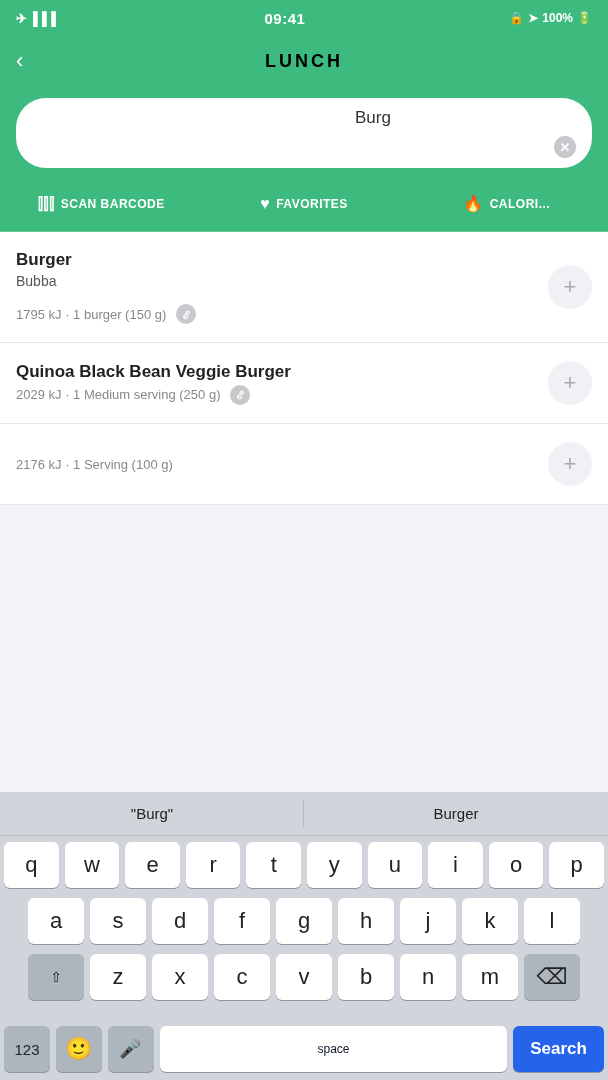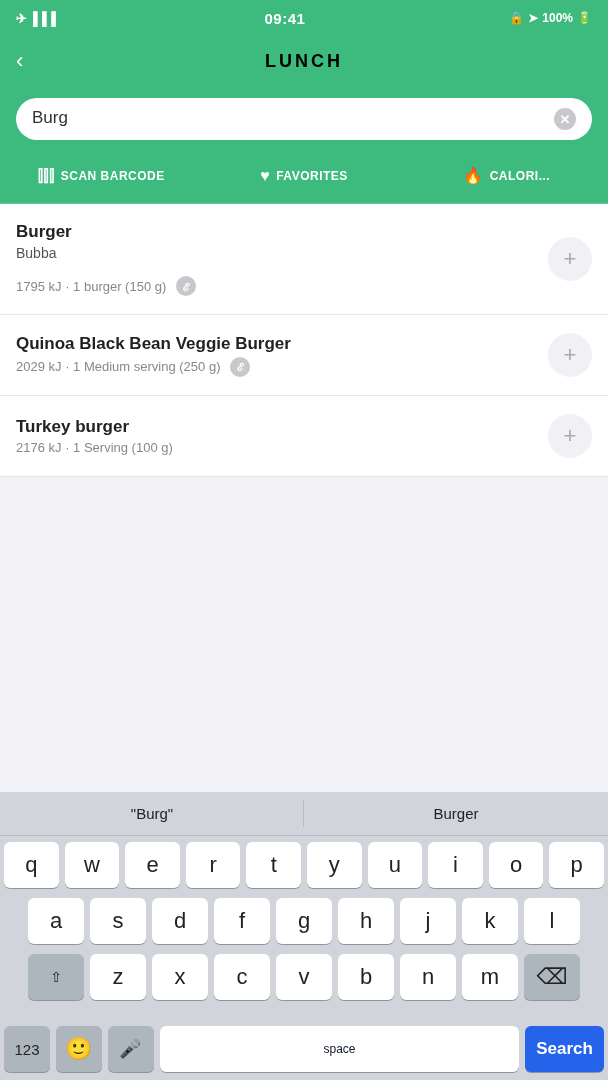--- a/index.html
+++ b/index.html
@@ -56,23 +56,24 @@
 
     
     .search-area {
       background: #3dba7e;
       padding: 12px 16px 16px;
     }
     .search-bar {
       background: white;
       border-radius: 30px;
       display: flex;
-      align-items: flex-start;
+      align-items: flex-end;
       padding: 10px 16px;
       gap: 8px;
+      flex-direction: column;
     }
     .search-input {
       flex: 1;
       border: none;
       outline: none;
       font-size: 17px;
       color: #333;
       background: transparent;
       caret-color: #3dba7e;
     }
@@ -291,21 +292,21 @@
       justify-content: center;
       font-size: 12px;
       color: #0f172a;
       cursor: pointer;
       box-shadow: 0 1px 0 rgba(0,0,0,0.3);
     }
     .key-search {
       background: #2563eb;
       border-radius: 6px;
       height: 46px;
-      width: 79px;
+      width: 91px;
       display: flex;
       align-items: center;
       justify-content: center;
       font-size: 17px;
       color: white;
       font-weight: 600;
       cursor: pointer;
       box-shadow: 0 1px 0 rgba(0,0,0,0.3);
     }
   </style>
@@ -373,21 +374,20 @@
       <div class="food-meta">
         <span>2029 kJ · 1 Medium serving (250 g)</span>
         <div class="food-badge">ℰ</div>
       </div>
     </div>
     <div class="add-btn">+</div>
   </div>
 
   <div class="food-item">
     <div class="food-info">
-      <div class="food-name">Turkey burger</div>
       <div class="food-meta">
         <span>2176 kJ · 1 Serving (100 g)</span>
       </div>
     </div>
     <div class="add-btn">+</div>
   </div>
 
 </div>
 
 <div class="keyboard">

